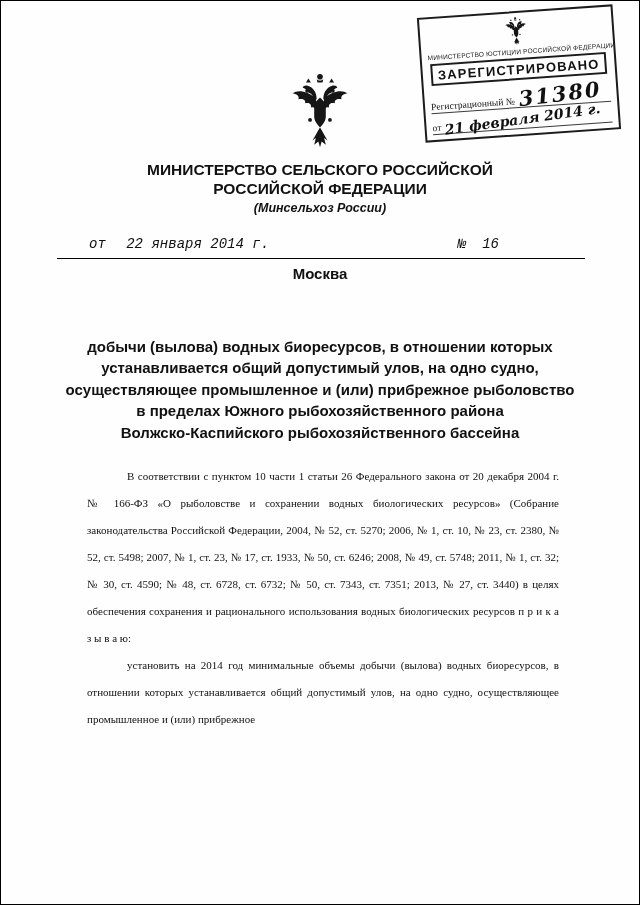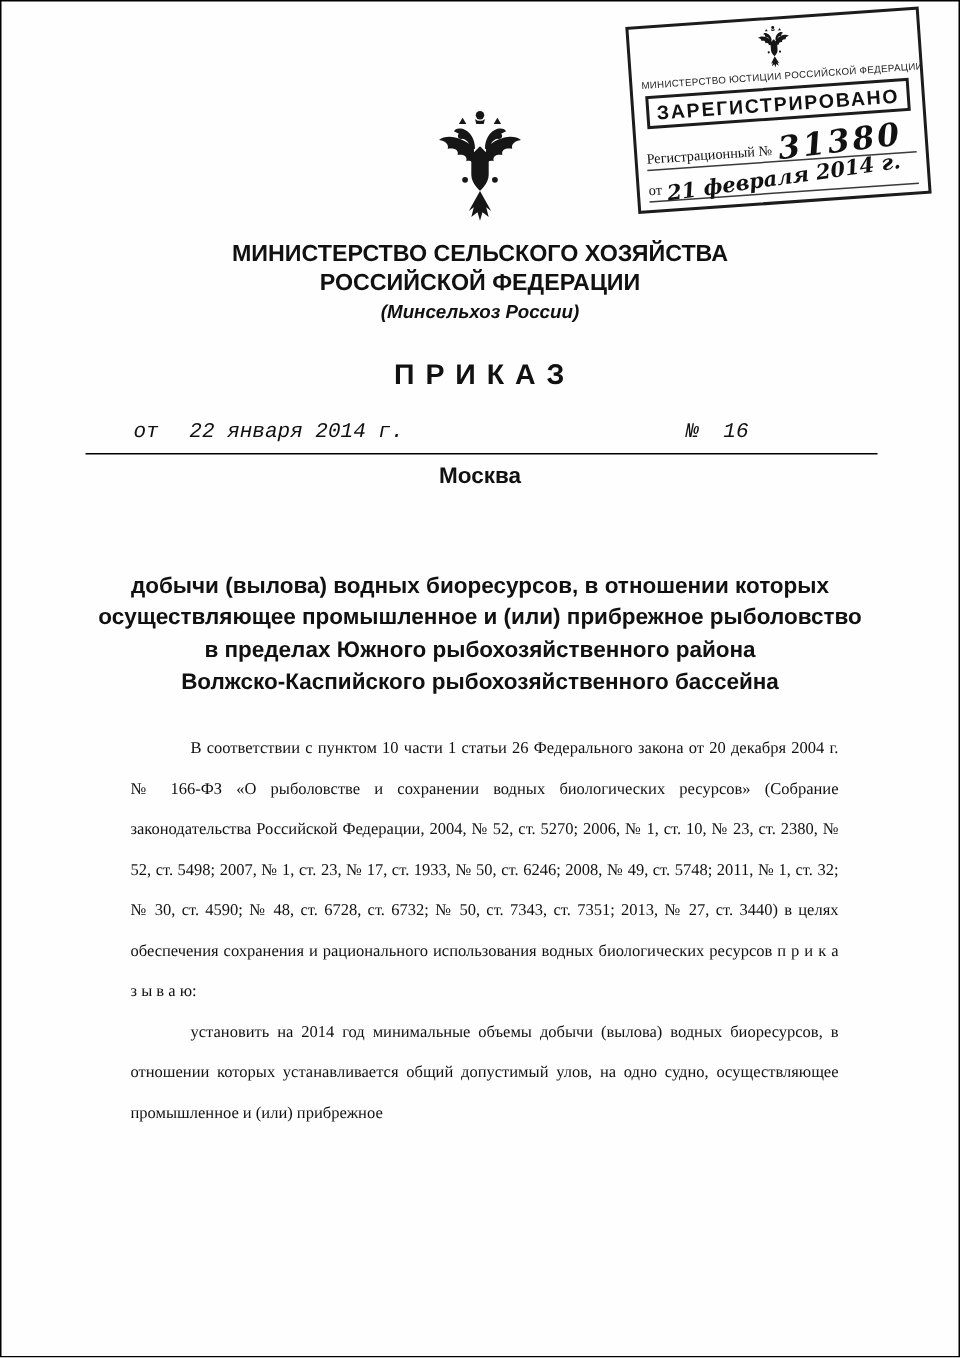--- a/index.html
+++ b/index.html
@@ -156,44 +156,44 @@
         <path d="M31 10 C33 12 37 12 39 10 L38 14 L32 14 Z"></path>
         <path d="M35 32 L28 39 L28 55 C28 62 35 68 35 68 C35 68 42 62 42 55 L42 39 Z"></path>
         <path d="M35 68 L26 84 L30 81 L28 89 L33 85 L35 92 L37 85 L42 89 L40 81 L44 84 Z"></path>
         <circle cx="23" cy="59" r="2.3"></circle>
         <circle cx="47" cy="59" r="2.3"></circle>
       </g>
     </svg>
   </div>
 
   <div class="h-ministry">
-    <div>МИНИСТЕРСТВО СЕЛЬСКОГО ХОЗЯЙСТВА</div>
+    <div>МИНИСТЕРСТВО СЕЛЬСКОГО РОССИЙСКОЙ</div>
     <div>РОССИЙСКОЙ ФЕДЕРАЦИИ</div>
     <div class="h-short">(Минсельхоз России)</div>
   </div>
 
-  <div class="prikaz">П Р И К А З</div>
 
   <div class="date-row">
     <div class="date-left">
       <span>от</span>
       <span>22 января 2014 г.</span>
     </div>
     <div class="date-right">
       <span>№</span>
       <span>16</span>
     </div>
   </div>
 
   <div class="rule"></div>
 
   <div class="city">Москва</div>
 
   <div class="subject">
     <div>добычи (вылова) водных биоресурсов, в отношении которых</div>
+    <div>устанавливается общий допустимый улов, на одно судно,</div>
     <div>осуществляющее промышленное и (или) прибрежное рыболовство</div>
     <div>в пределах Южного рыбохозяйственного района</div>
     <div>Волжско-Каспийского рыбохозяйственного бассейна</div>
   </div>
 
   <div class="body-text">
     <p>В соответствии с пунктом 10 части 1 статьи 26 Федерального закона от 20 декабря 2004 г. № 166-ФЗ «О рыболовстве и сохранении водных биологических ресурсов» (Собрание законодательства Российской Федерации, 2004, № 52, ст. 5270; 2006, № 1, ст. 10, № 23, ст. 2380, № 52, ст. 5498; 2007, № 1, ст. 23, № 17, ст. 1933, № 50, ст. 6246; 2008, № 49, ст. 5748; 2011, № 1, ст. 32; № 30, ст. 4590; № 48, ст. 6728, ст. 6732; № 50, ст. 7343, ст. 7351; 2013, № 27, ст. 3440) в целях обеспечения сохранения и рационального использования водных биологических ресурсов п р и к а з ы в а ю:</p>
     <p>установить на 2014 год минимальные объемы добычи (вылова) водных биоресурсов, в отношении которых устанавливается общий допустимый улов, на одно судно, осуществляющее промышленное и (или) прибрежное</p>
   </div>
 

